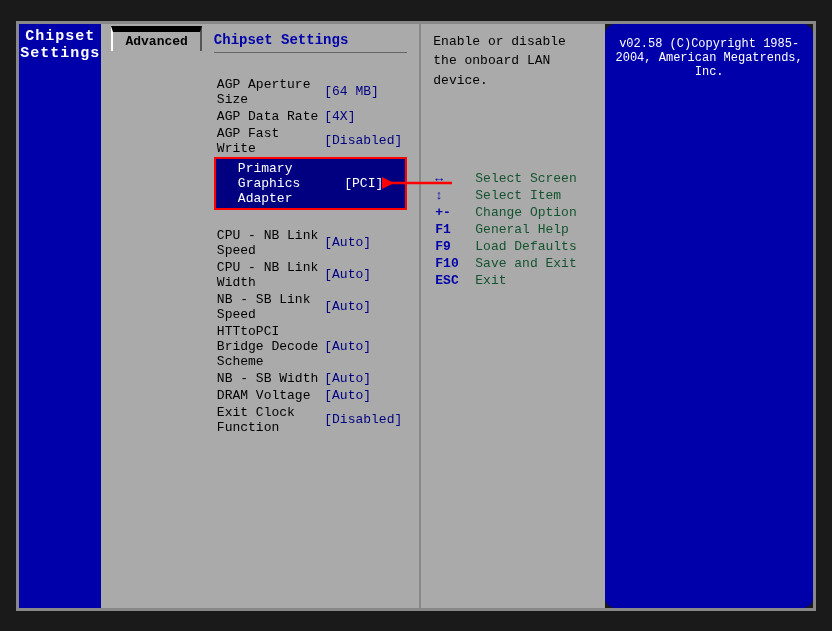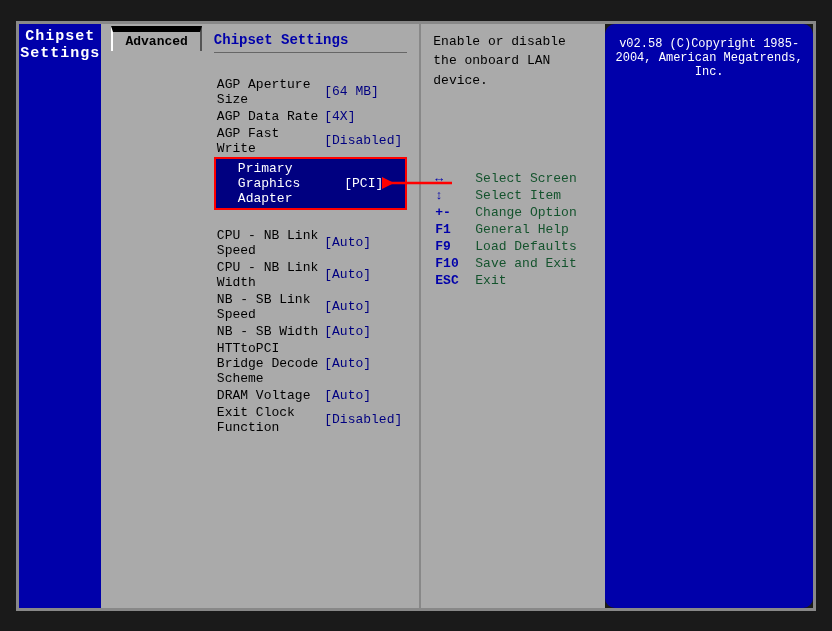--- a/index.html
+++ b/index.html
@@ -217,25 +217,25 @@
             </tr>
             <tr>
               <td class="setting-name">CPU - NB Link Width</td>
               <td class="setting-value">[Auto]</td>
             </tr>
             <tr>
               <td class="setting-name">NB - SB Link Speed</td>
               <td class="setting-value">[Auto]</td>
             </tr>
             <tr>
+              <td class="setting-name">HTTtoPCI Bridge Decode Scheme</td>
+              <td class="setting-value">[Auto]</td>
+            </tr>
+            <tr>
               <td class="setting-name">NB - SB Width</td>
-              <td class="setting-value">[Auto]</td>
-            </tr>
-            <tr>
-              <td class="setting-name">HTTtoPCI Bridge Decode Scheme</td>
               <td class="setting-value">[Auto]</td>
             </tr>
             <tr>
               <td class="setting-name">DRAM Voltage</td>
               <td class="setting-value">[Auto]</td>
             </tr>
             <tr>
               <td class="setting-name">Exit Clock Function</td>
               <td class="setting-value">[Disabled]</td>
             </tr>

